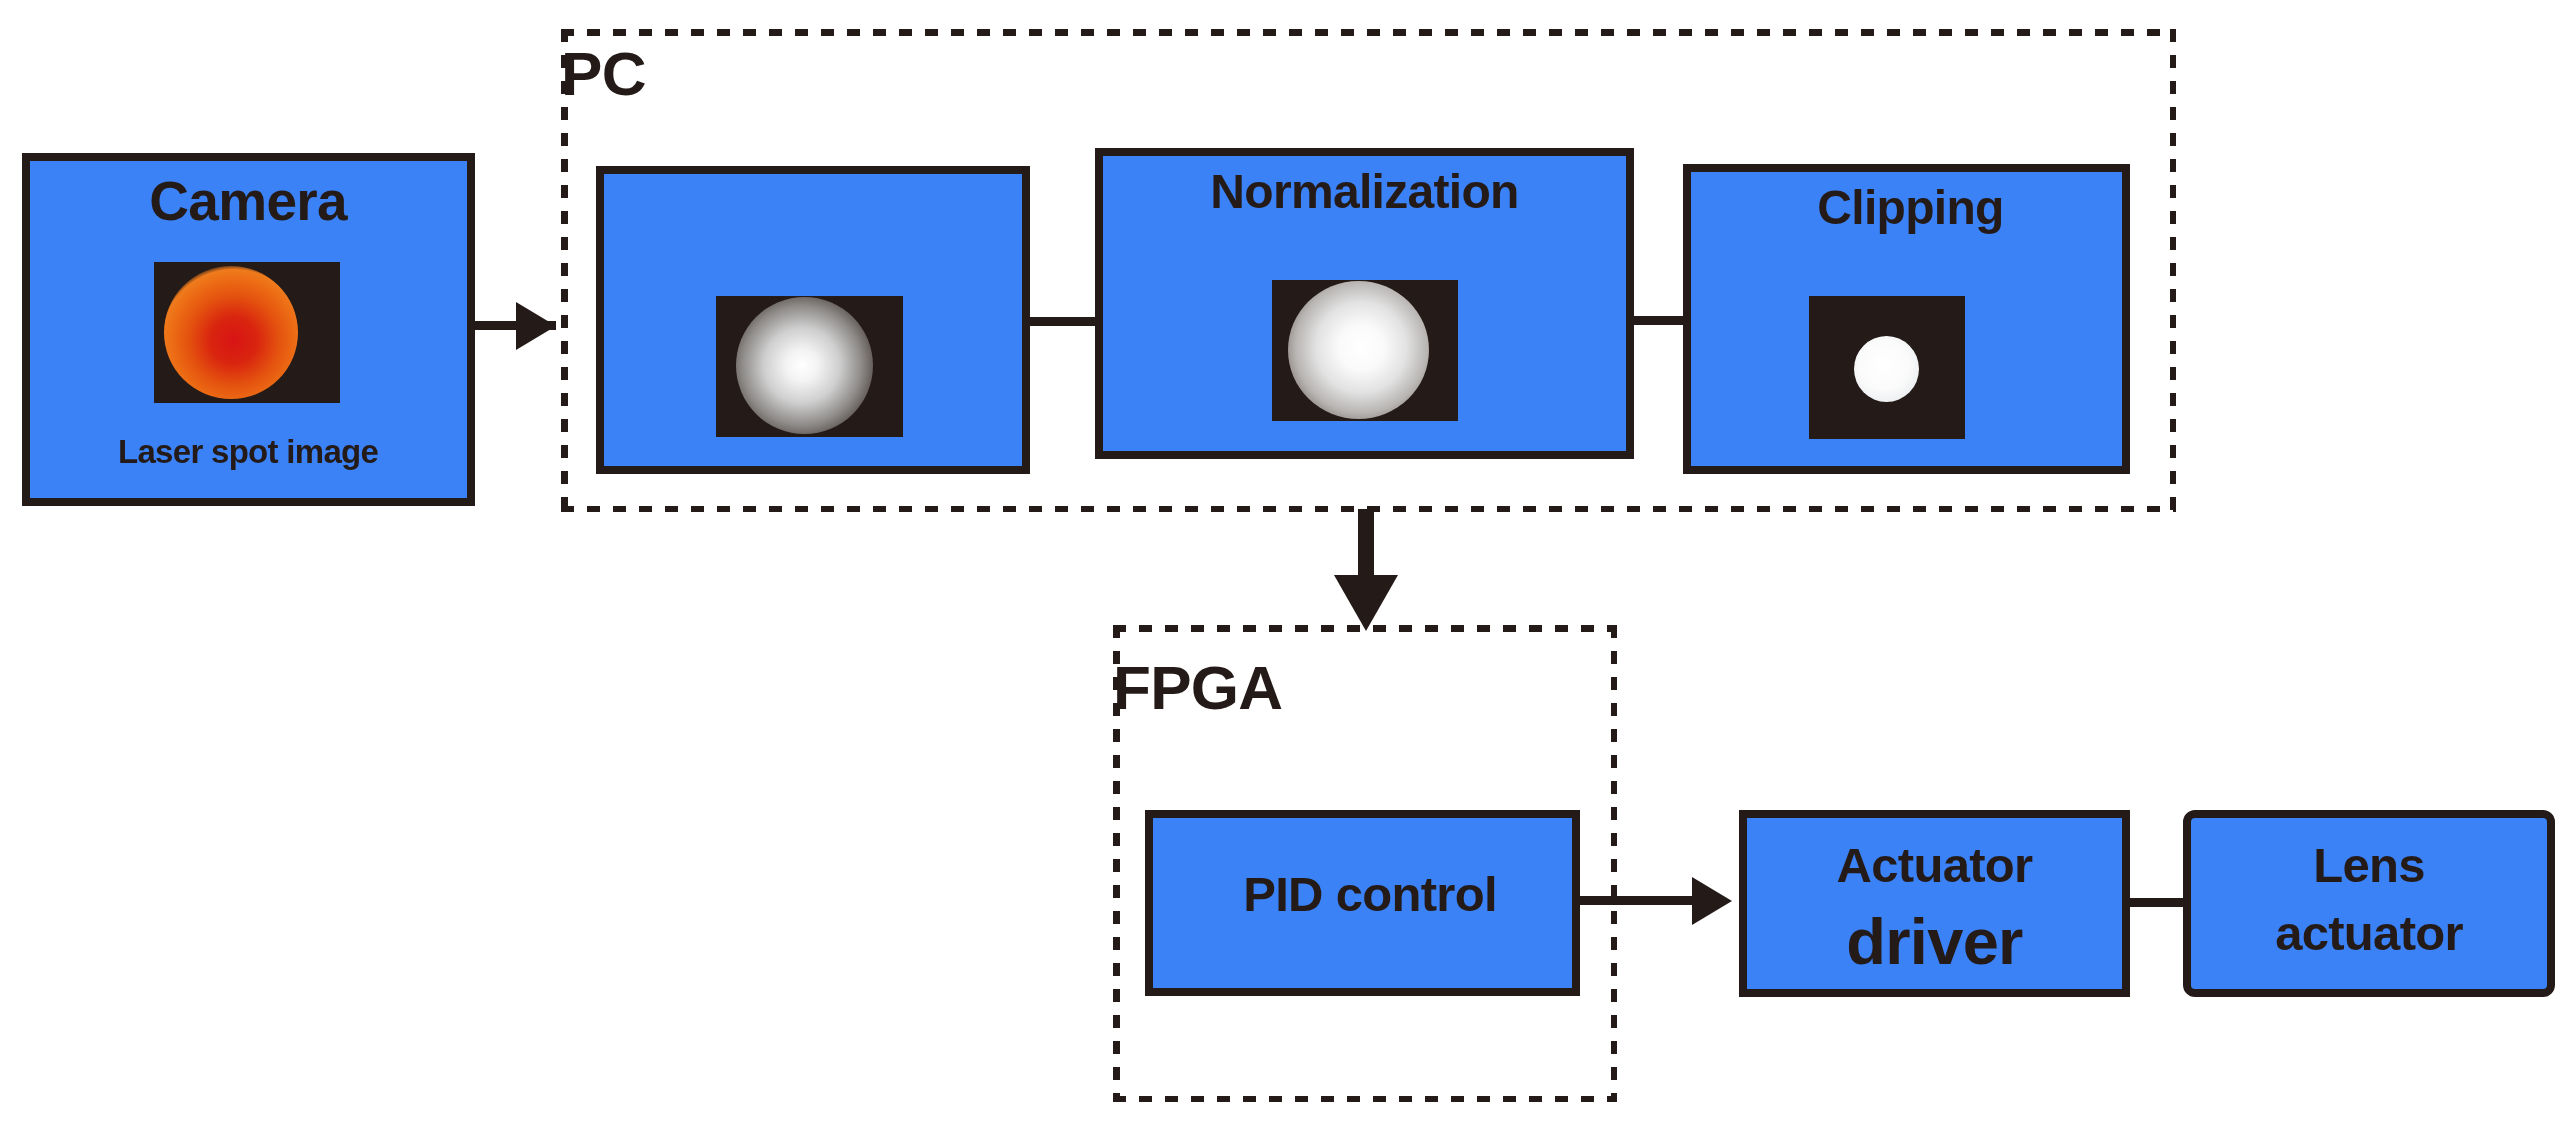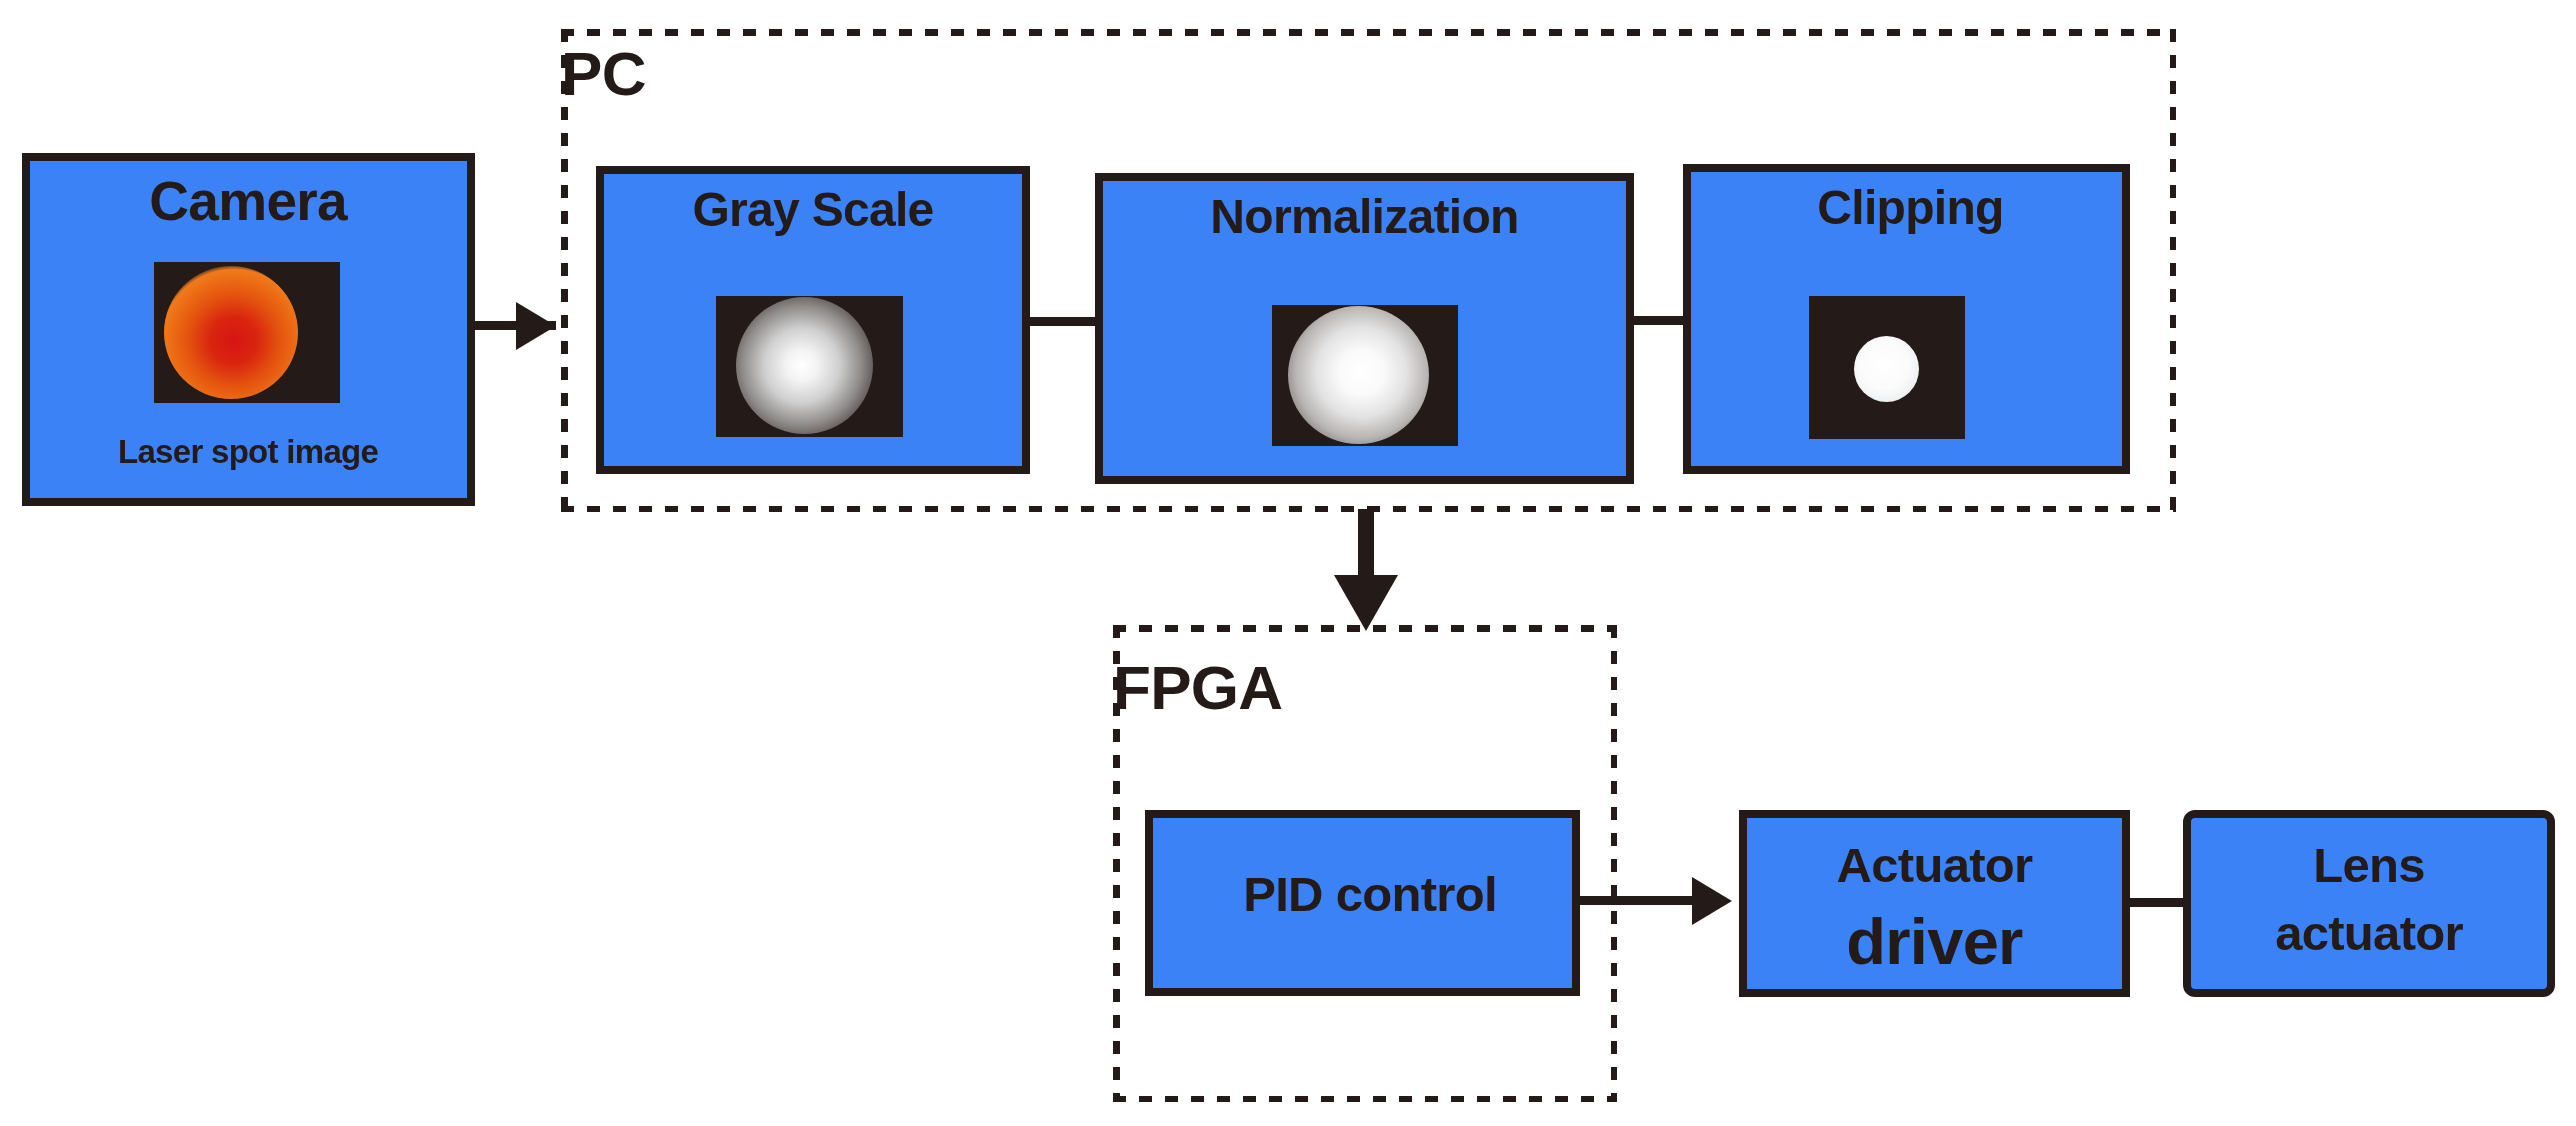--- a/index.html
+++ b/index.html
@@ -90,30 +90,29 @@
 <div class="abs dash-box" style="left:561px;top:29px;width:1615px;height:483px;">
   <div class="d-top"></div>
   <div class="d-bot"></div>
   <div class="d-left"></div>
   <div class="d-right"></div>
 </div>
 
 <div class="group-title" style="left:561px;top:43px;width:1615px;font-size:62px;">PC</div>
 
 <div class="abs solid-box" style="left:596px;top:166px;width:434px;height:308px;">
-  <div class="box-title" style="top:11.5px;font-size:48px;">Gray Scale</div>
   <div class="thumb" style="left:112px;top:122px;width:187px;height:141px;">
     <div class="spot" style="left:20px;top:1.4px;width:137px;height:137px;
                 background:radial-gradient(circle at 48% 50%, #ffffff 0%, #f3f3f3 16%, #cfcfcf 38%, #8f8c8a 60%, #4b413e 80%, #241a18 96%);"></div>
   </div>
 </div>
 
 <div class="hline" style="left:1023px;top:317px;width:81px;"></div>
 
-<div class="abs solid-box" style="left:1095px;top:173px;width:539px;height:311px;">
+<div class="abs solid-box" style="left:1095px;top:148px;width:539px;height:311px;">
   <div class="box-title" style="top:11.5px;font-size:48px;">Normalization</div>
   <div class="thumb" style="left:169px;top:124px;width:186px;height:141px;">
     <div class="spot" style="left:16px;top:1.4px;width:141px;height:138px;
                 background:radial-gradient(circle at 52% 48%, #ffffff 0%, #fafafa 22%, #e2e2e2 44%, #b8b5b3 64%, #7a706c 82%, #241a18 97%);"></div>
   </div>
 </div>
 
 <div class="hline" style="left:1627px;top:316px;width:65px;"></div>
 
 <div class="abs solid-box" style="left:1683px;top:164px;width:447px;height:310px;">

